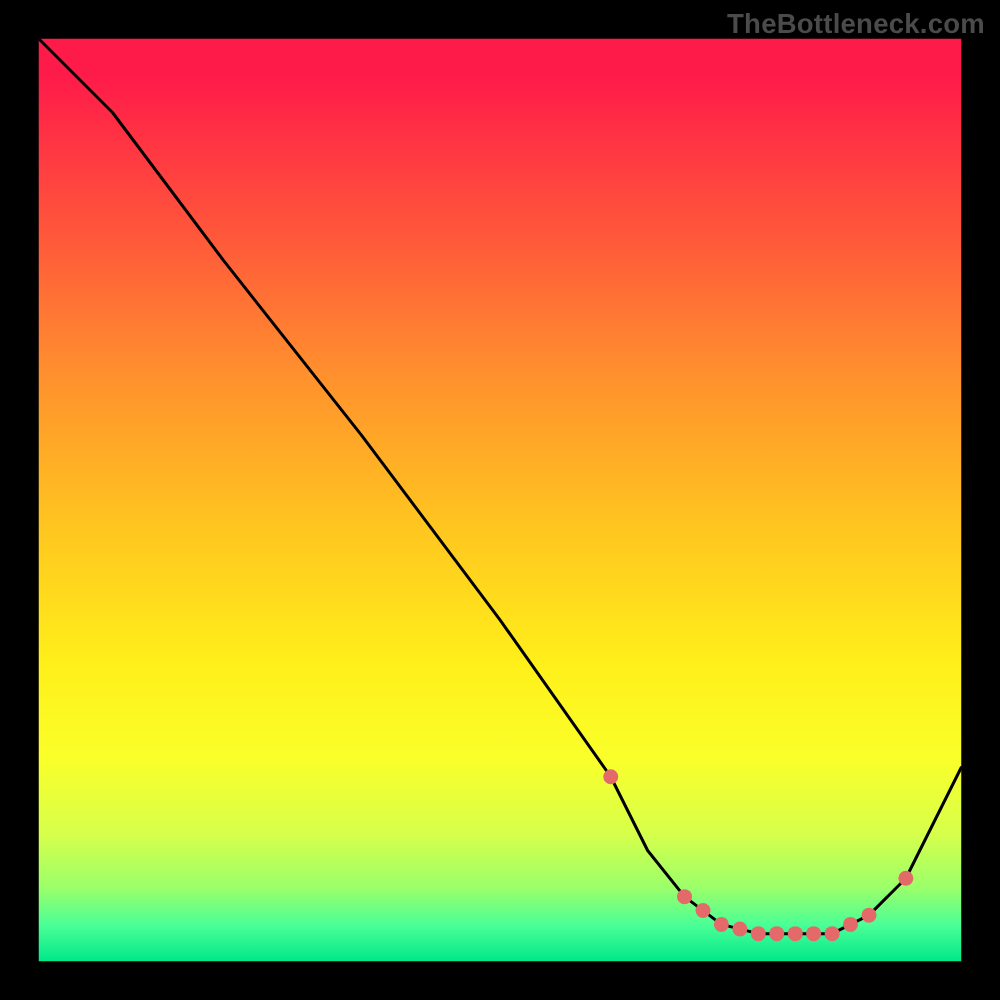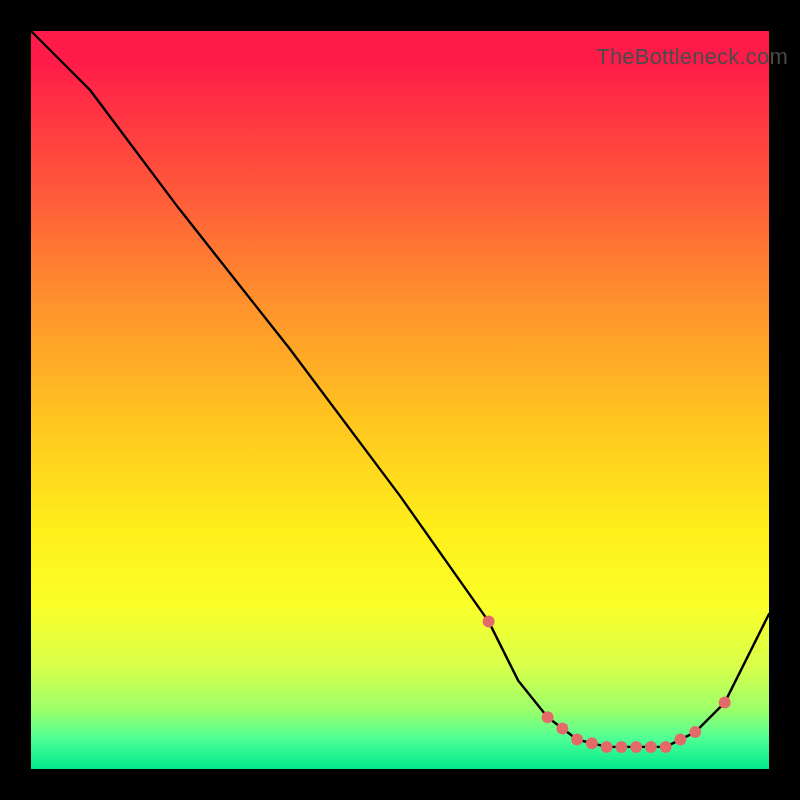--- a/index.html
+++ b/index.html
@@ -29,23 +29,22 @@
       #9cff6a 92%,
       #4cff96 96%,
       #00e88a 100%);
   }
   .attrib {
     position: absolute;
     top: 6px;
     right: 12px;
     color: #4b4b4b;
     font-size: 22px;
-    font-weight: 400;
+    font-weight: 700;
     letter-spacing: 0.2px;
-    margin-top: 38px;
   }
   svg.plot {
     position: absolute;
     left: 31px;
     top: 31px;
     width: 738px;
     height: 738px;
     overflow: visible;
   }
 </style>

